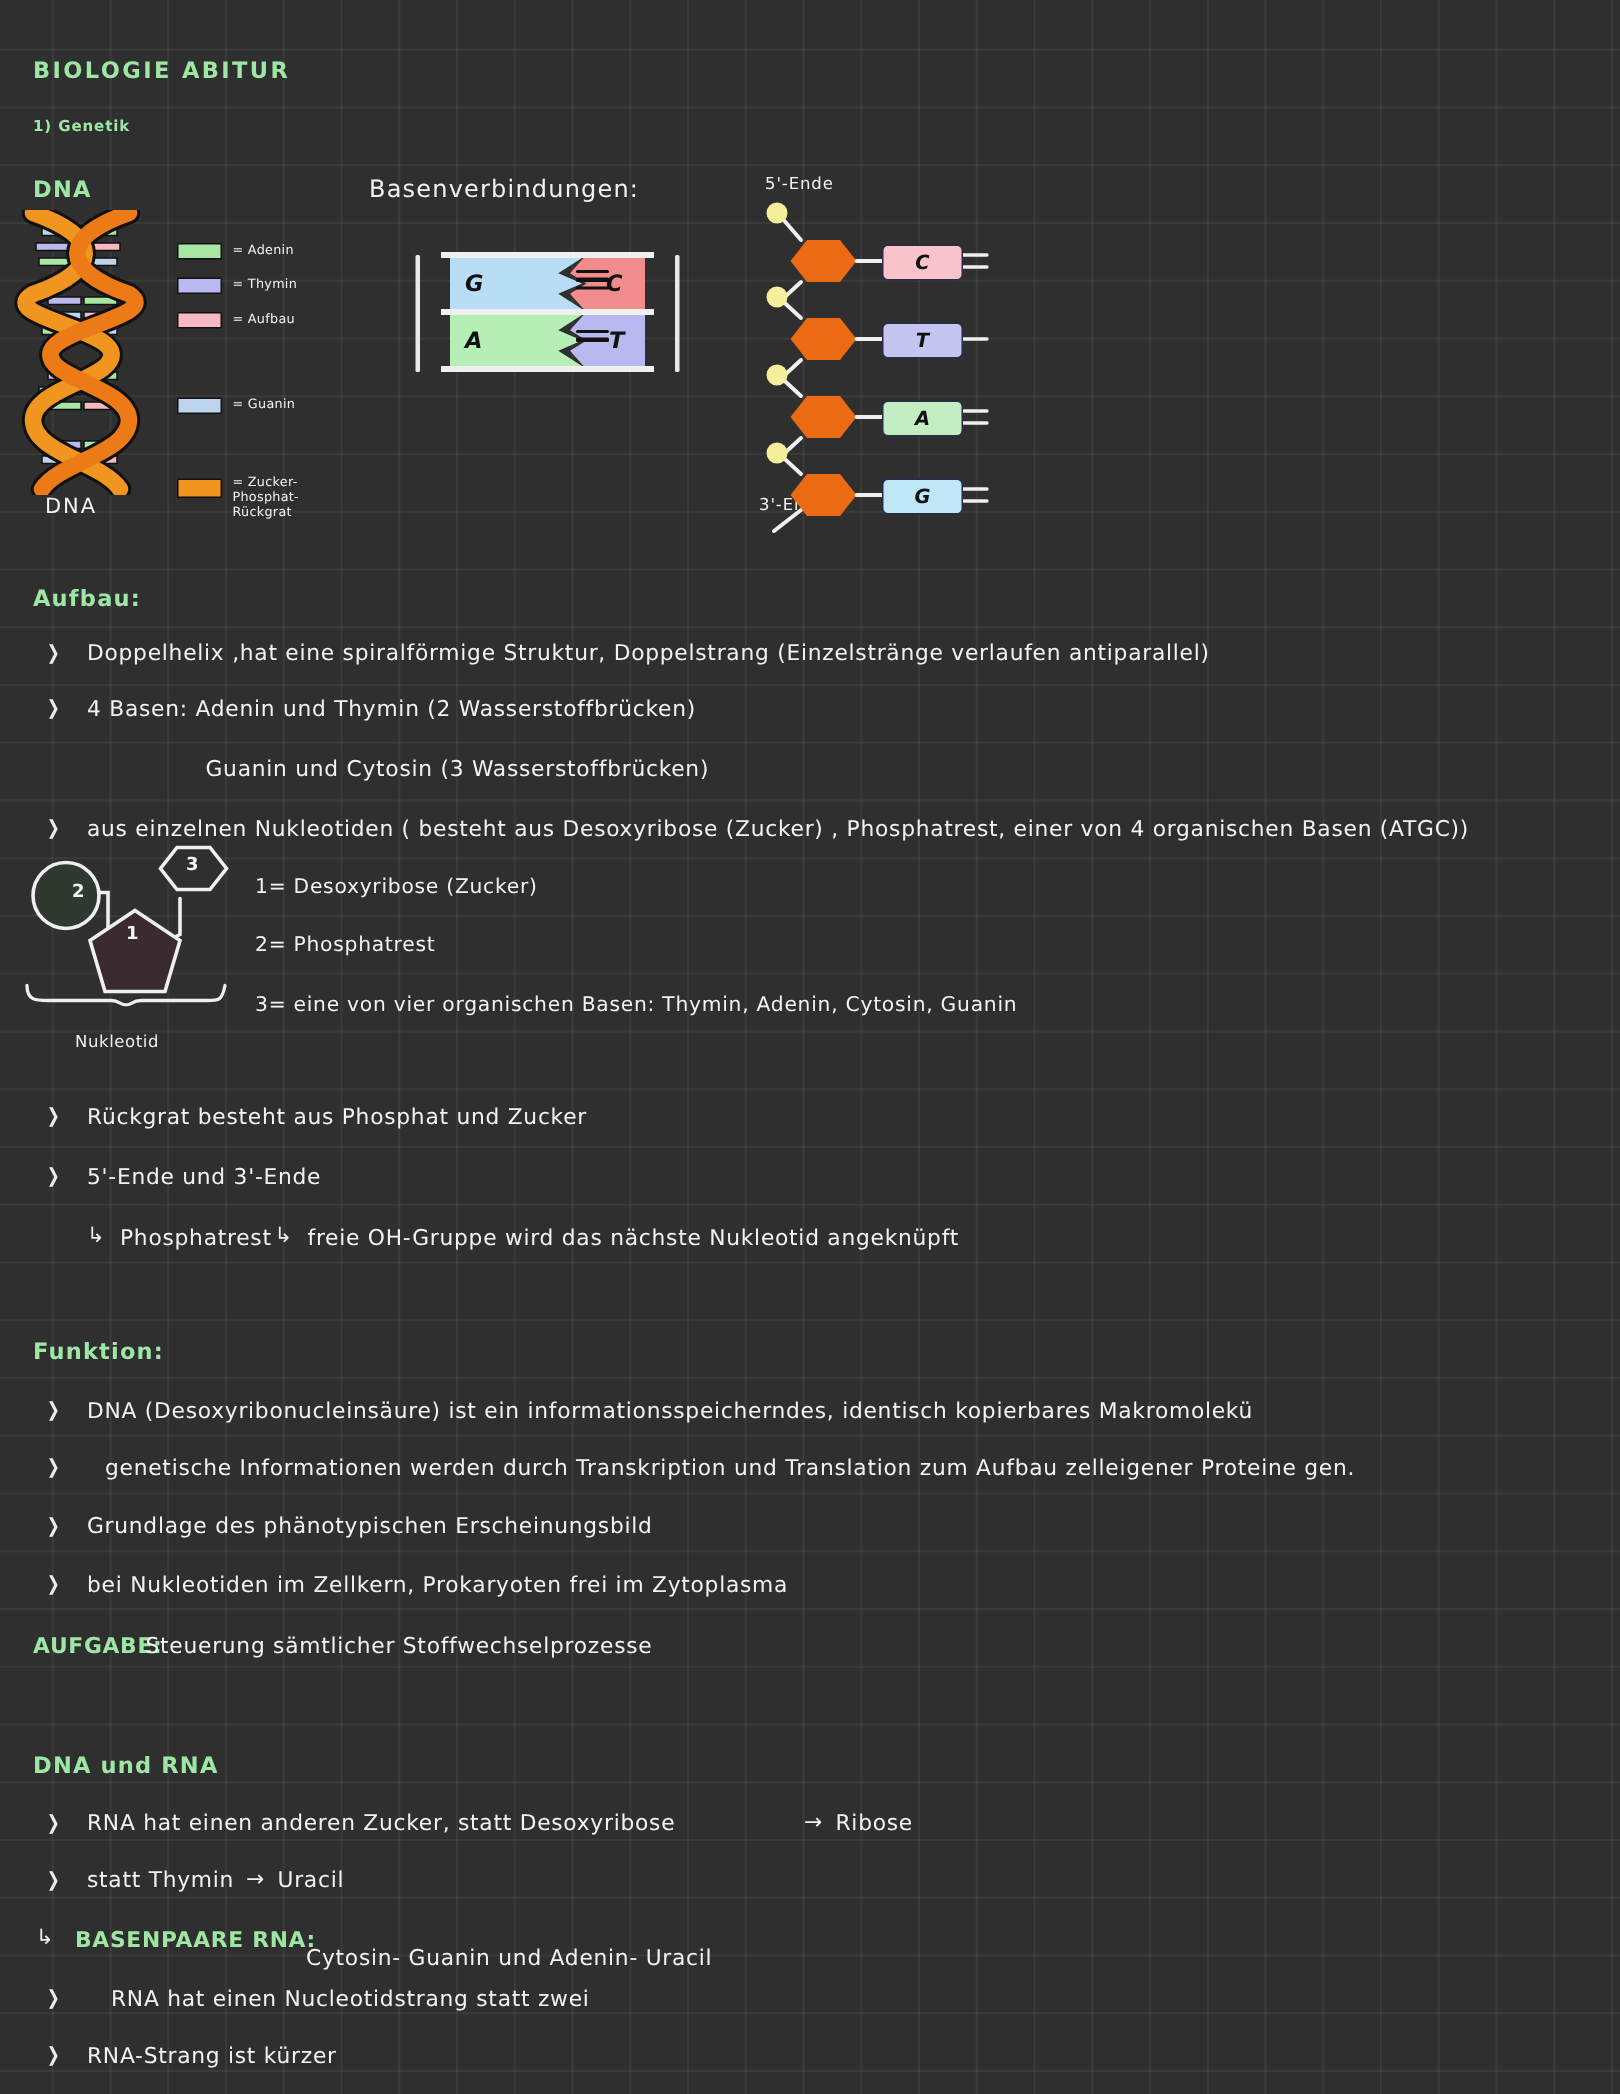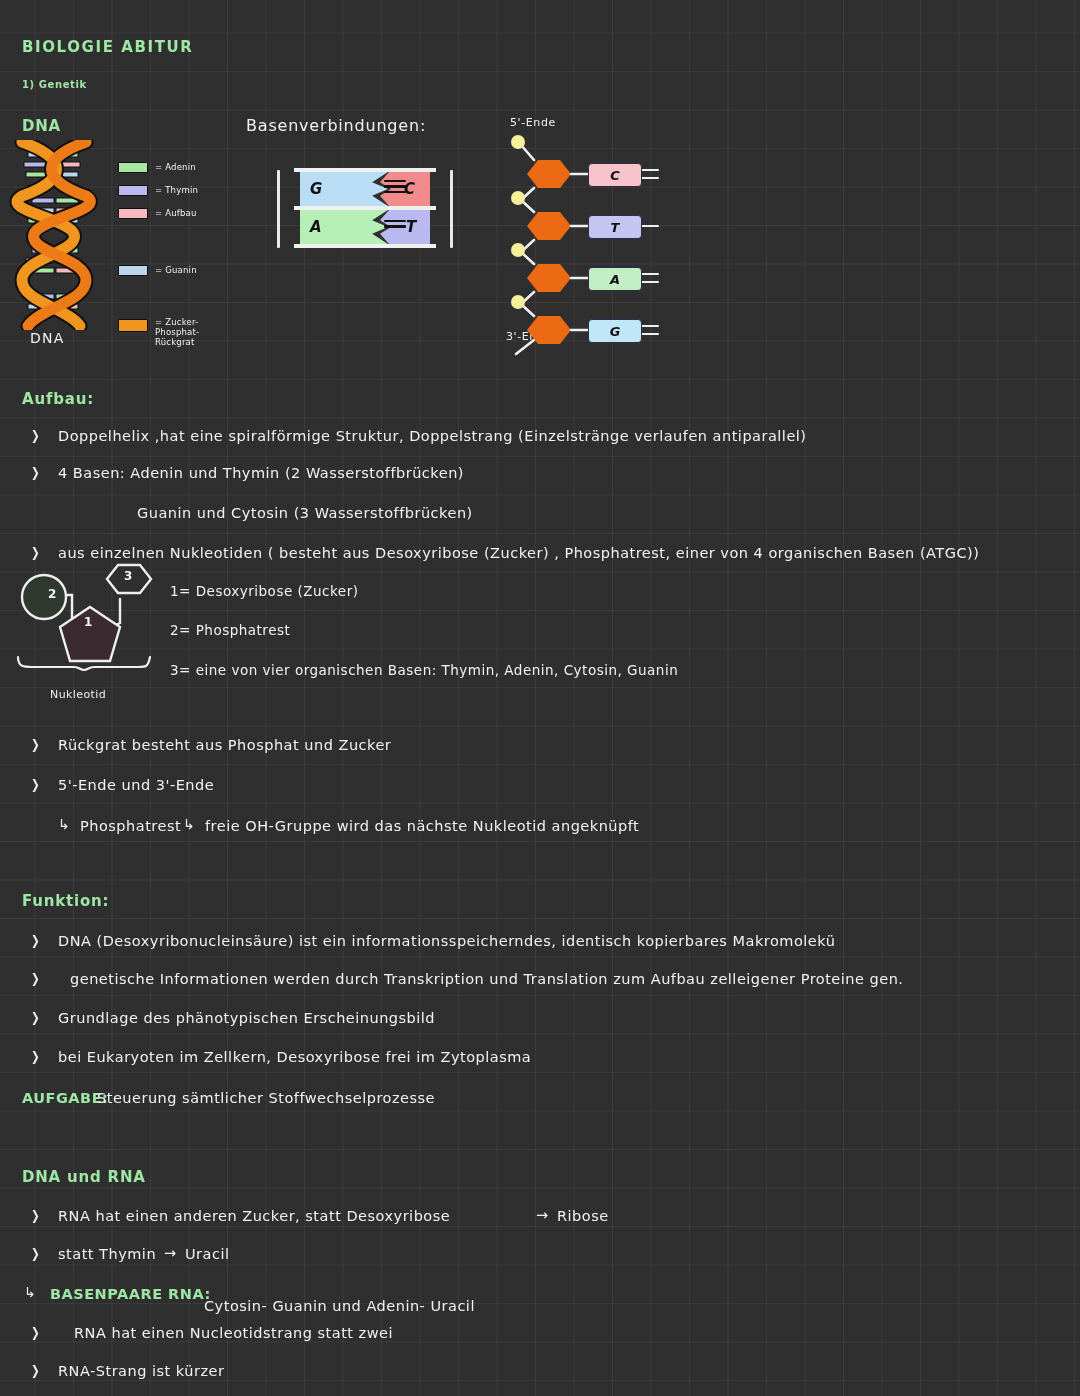--- a/index.html
+++ b/index.html
@@ -307,21 +307,21 @@
   <span class="bullet" style="left:30px;top:933px;">❯</span>
   <div class="abs hw body-txt" style="left:58px;top:933px;">DNA (Desoxyribonucleinsäure) ist  ein  informationsspeicherndes, identisch  kopierbares  Makromolekü</div>
 
   <span class="bullet" style="left:30px;top:971px;">❯</span>
   <div class="abs hw body-txt" style="left:70px;top:971px;">genetische  Informationen  werden  durch Transkription  und  Translation  zum  Aufbau  zelleigener  Proteine  gen.</div>
 
   <span class="bullet" style="left:30px;top:1010px;">❯</span>
   <div class="abs hw body-txt" style="left:58px;top:1010px;">Grundlage  des  phänotypischen  Erscheinungsbild</div>
 
   <span class="bullet" style="left:30px;top:1049px;">❯</span>
-  <div class="abs hw body-txt" style="left:58px;top:1049px;">bei Eukaryoten  im  Zellkern, Desoxyribose  frei  im  Zytoplasma</div>
+  <div class="abs hw body-txt" style="left:58px;top:1049px;">bei Nukleotiden  im  Zellkern, Prokaryoten  frei  im  Zytoplasma</div>
 
   <div class="abs hw body-txt green" style="left:22px;top:1090px;font-weight:bold;">AUFGABE:</div>
   <div class="abs hw body-txt" style="left:97px;top:1090px;">Steuerung   sämtlicher   Stoffwechselprozesse</div>
 
   <div class="abs hw h-sub green" style="left:22px;top:1168px;">DNA und RNA</div>
 
   <span class="bullet" style="left:30px;top:1208px;">❯</span>
   <div class="abs hw body-txt" style="left:58px;top:1208px;">RNA hat einen anderen Zucker, statt Desoxyribose</div>
   <span class="abs hw body-txt" style="left:536px;top:1207px;">→</span>
   <div class="abs hw body-txt" style="left:557px;top:1208px;">Ribose</div>

